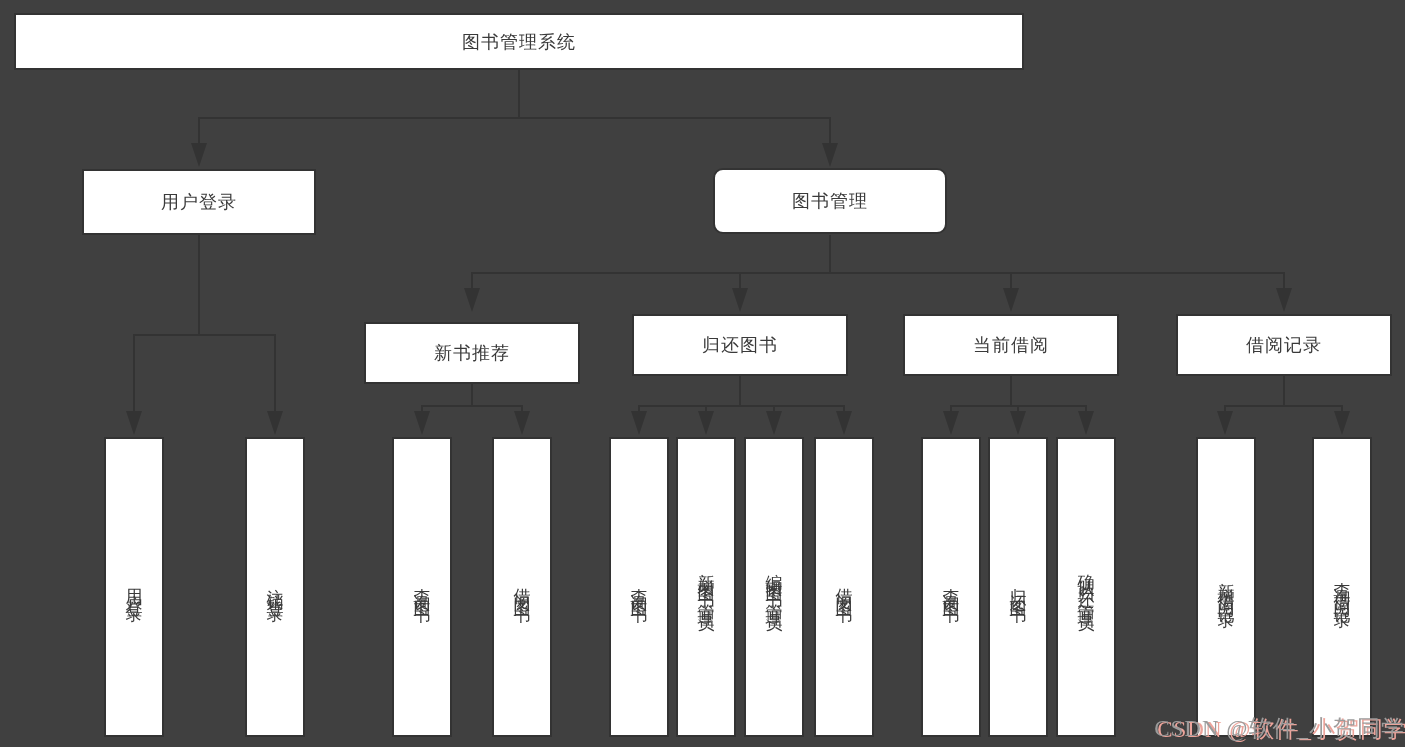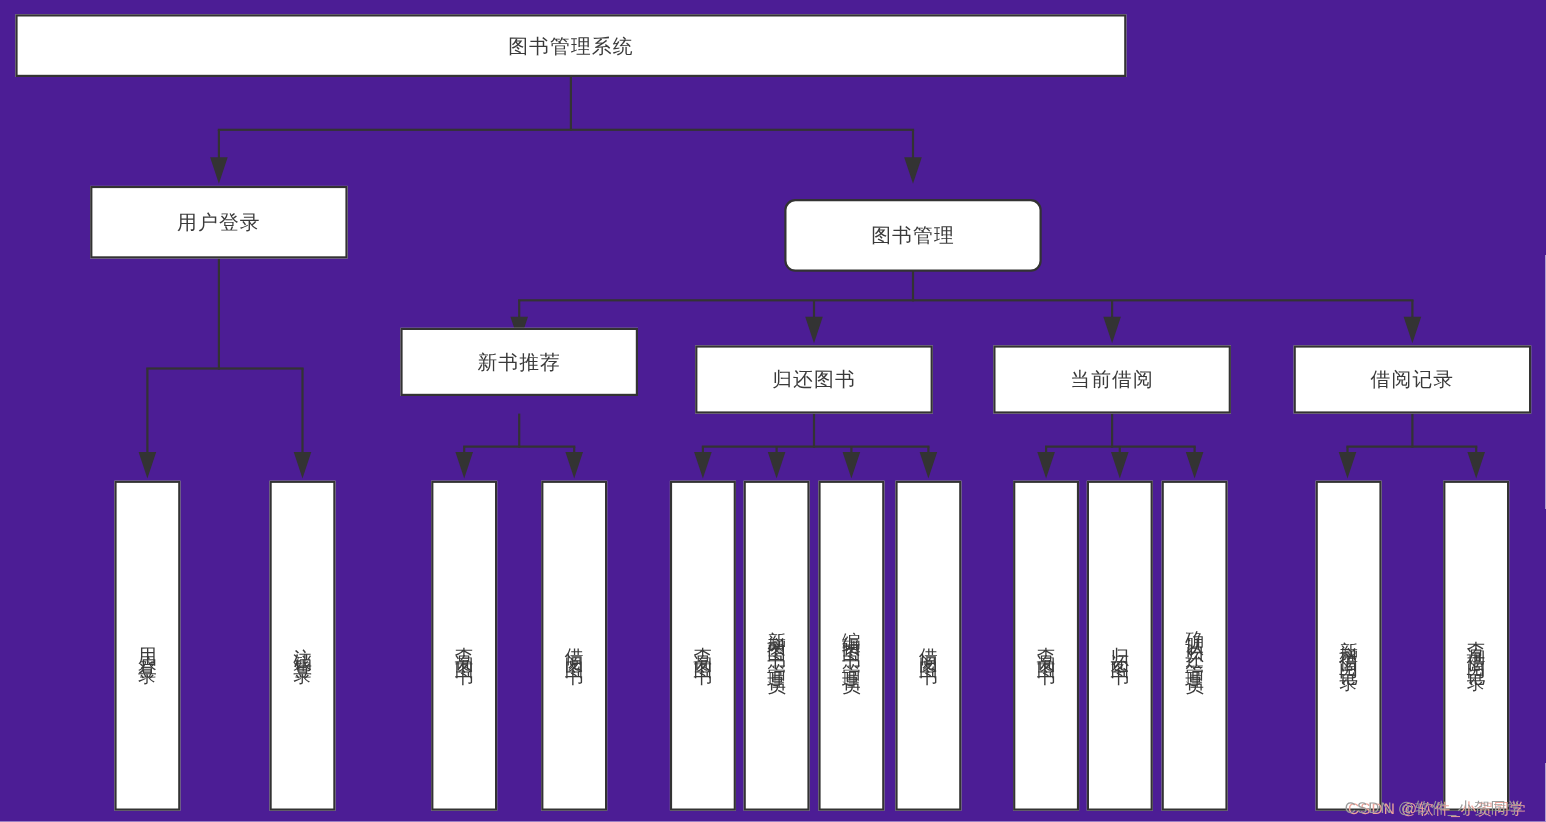--- a/index.html
+++ b/index.html
@@ -1,20 +1,20 @@
 <!DOCTYPE html>
 <html><head>
 <meta charset="utf-8">
 <style>
   html,body{margin:0;padding:0;background:#ffffff;}
   .canvas{
     position:relative;
     width:1405px;height:747px;
-    background:#4c1d95;
-    font-family:Liberation Sans, sans-serif;
+    background:#404040;
+    font-family:Liberation Serif, serif;
     overflow:hidden;
   }
   .node{
     position:absolute;
     box-sizing:border-box;
     border:2px solid #333333;
     background:#ffffff;
     display:flex;
     align-items:center;
     justify-content:center;
@@ -35,40 +35,40 @@
   .line{position:absolute;background:#333333;z-index:1;}
   .arrowhead{
     position:absolute;width:0;height:0;
     border-left:8px solid transparent;
     border-right:8px solid transparent;
     border-top:24px solid #333333;
     z-index:1;
   }
   .watermark{
     position:absolute;
-    right:20px;bottom:3px;
-    font-size:14px;
+    right:0;bottom:3px;
+    font-size:23px;
     color:#9b9b9b;
     text-shadow:3px 1px 0 #eda49b;
     letter-spacing:1px;
     z-index:3;
     white-space:nowrap;
   }
 </style>
 </head>
 <body>
 
 <div class="canvas">
 
   <div class="node" style="left:14px;top:13px;width:1010px;height:57px;">图书管理系统</div>
 
   <div class="node" style="left:82px;top:169px;width:234px;height:66px;">用户登录</div>
-  <div class="node" style="left:713px;top:181px;width:234px;height:66px;border-radius:10px;">图书管理</div>
+  <div class="node" style="left:713px;top:168px;width:234px;height:66px;border-radius:10px;">图书管理</div>
 
-  <div class="node" style="left:364px;top:298px;width:216px;height:62px;">新书推荐</div>
+  <div class="node" style="left:364px;top:322px;width:216px;height:62px;">新书推荐</div>
   <div class="node" style="left:632px;top:314px;width:216px;height:62px;">归还图书</div>
   <div class="node" style="left:1176px;top:314px;width:216px;height:62px;">借阅记录</div>
   <div class="node" style="left:903px;top:314px;width:216px;height:62px;">当前借阅</div>
 
   <div class="node vnode" style="left:104px;top:437px;width:60px;height:300px;">用户登录</div>
   <div class="node vnode" style="left:245px;top:437px;width:60px;height:300px;">注销登录</div>
 
   <div class="node vnode" style="left:392px;top:437px;width:60px;height:300px;">查询图书</div>
   <div class="node vnode" style="left:492px;top:437px;width:60px;height:300px;">借阅图书</div>
 

